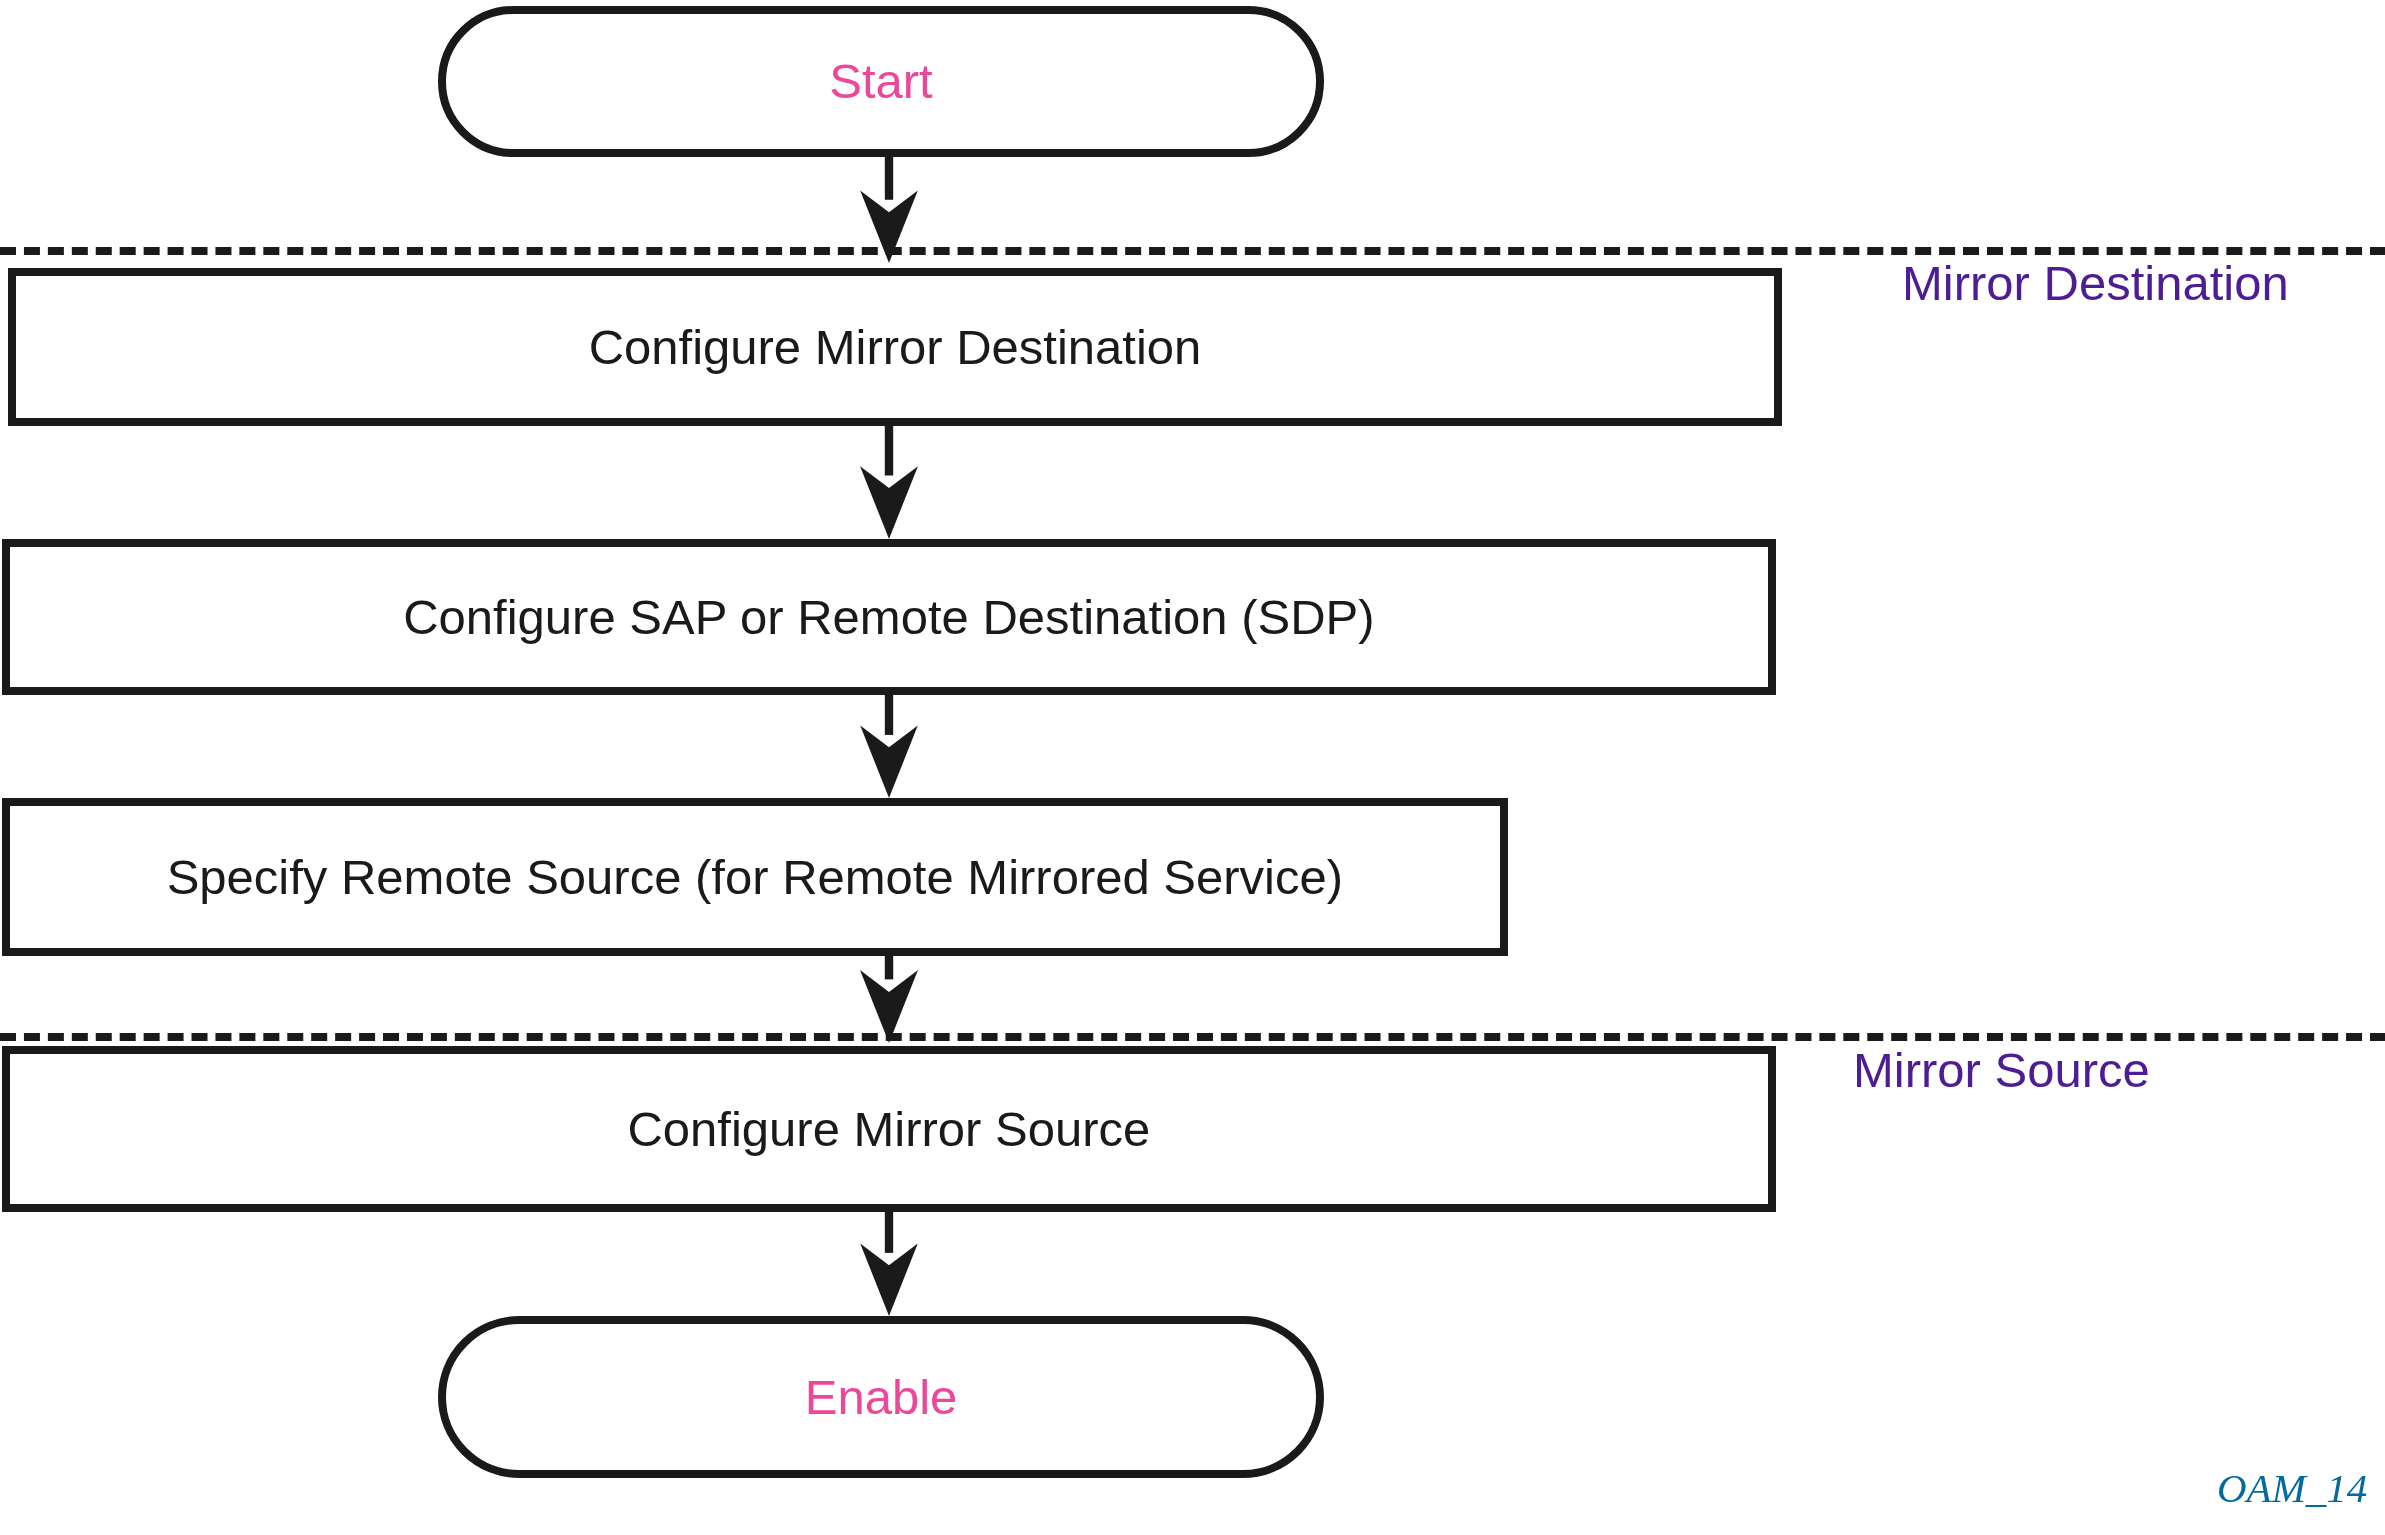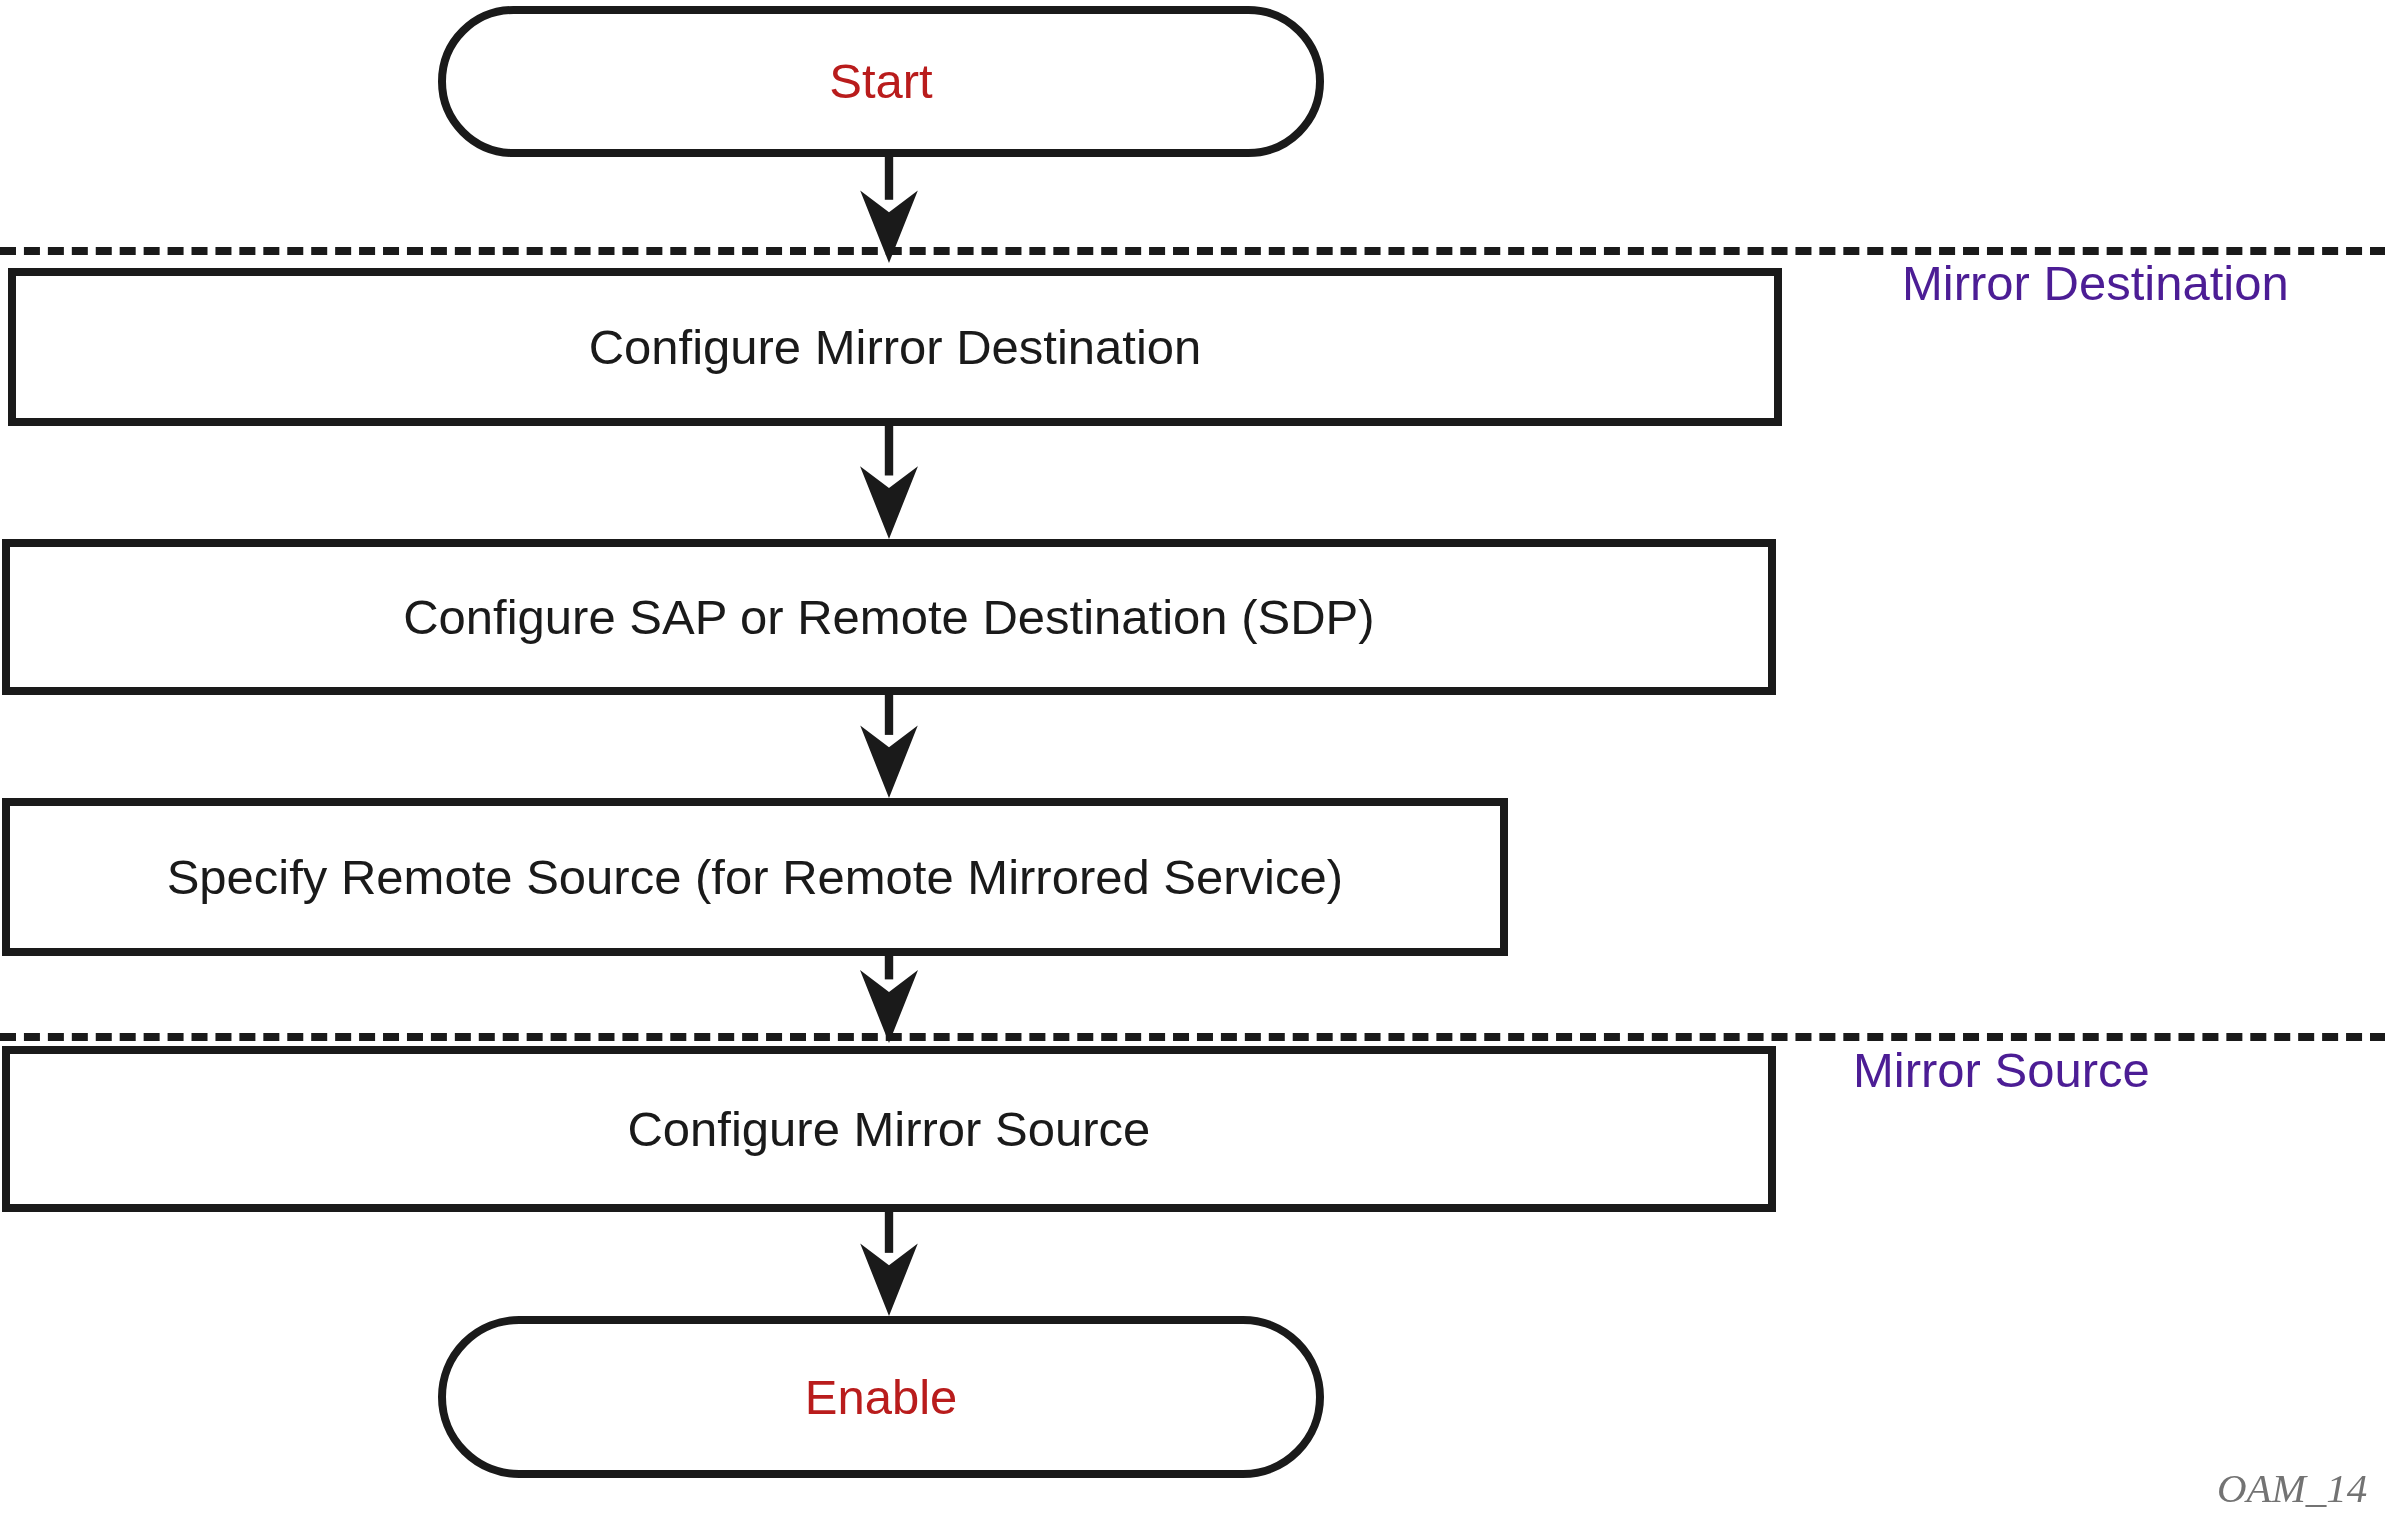--- a/index.html
+++ b/index.html
@@ -28,21 +28,21 @@
     border-radius: 84px;
     background: #ffffff;
     display: flex;
     align-items: center;
     justify-content: center;
   }
   .terminal .node-text {
     font-size: 49px;
     font-weight: 400;
     line-height: 1;
-    color: #b91c1c;
+    color: #ec4899;
     white-space: nowrap;
   }
 
   
   .process {
     position: absolute;
     box-sizing: border-box;
     border: 8.4px solid #1a1a1a;
     background: #ffffff;
     display: flex;
@@ -82,21 +82,21 @@
     white-space: nowrap;
   }
 
   
   .figure-id {
     position: absolute;
     font-family: "Liberation Serif", serif;
     font-style: italic;
     font-size: 41px;
     line-height: 1;
-    color: #737373;
+    color: #0369a1;
     white-space: nowrap;
   }
 </style>
 </head>
 <body>
 
 <div id="canvas" style="width: 2386px; height: 1535px;">
 
   <div class="separator" id="sep-0" style="top: 247px; width: 2386px; border-top-color: rgb(26, 26, 26);"></div>
   <div class="separator" id="sep-1" style="top: 1033px; width: 2386px; border-top-color: rgb(26, 26, 26);"></div>

